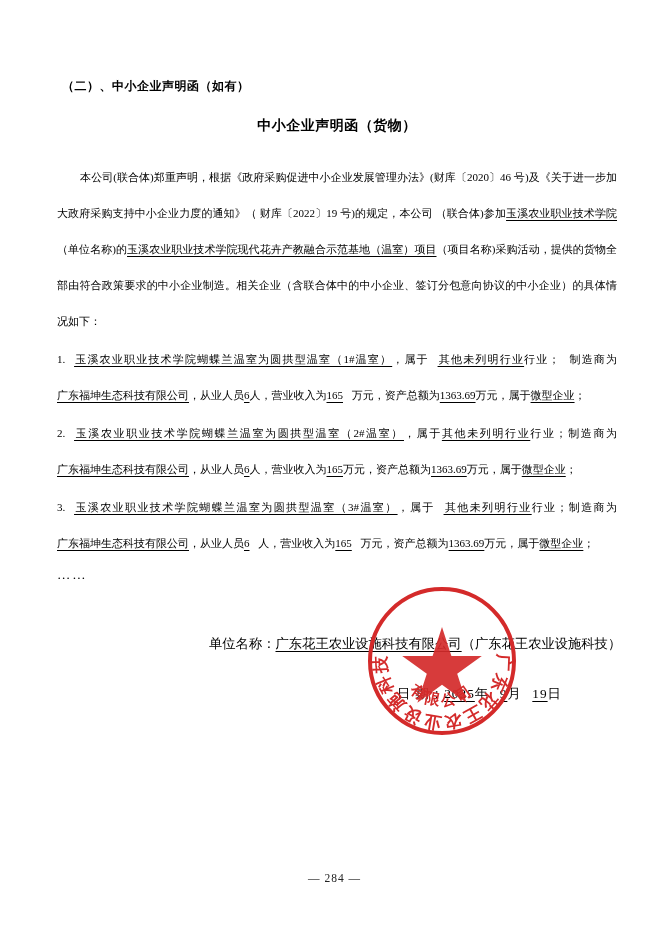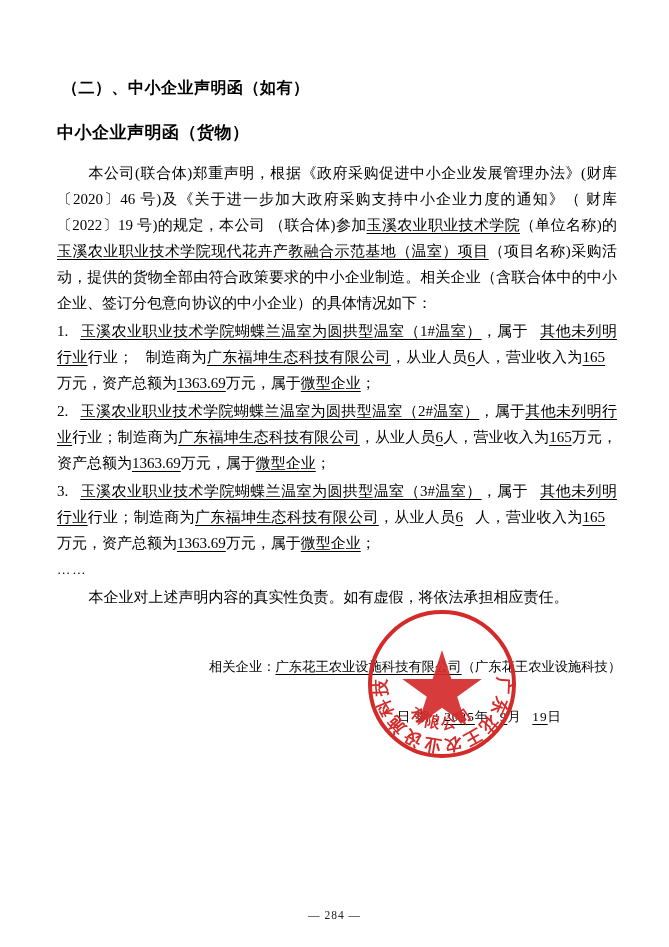--- a/index.html
+++ b/index.html
@@ -22,35 +22,35 @@
     height: 947px;
     background: #fff;
   }
   .content {
     position: absolute;
     left: 57px;
     top: 78px;
     width: 560px;
   }
   .heading-1 {
-    font-size: 16px;
+    font-size: 12px;
     font-weight: bold;
     letter-spacing: 0.5px;
     margin: 0 0 22px 5px;
   }
   .heading-2 {
-    font-size: 17px;
+    font-size: 14px;
     font-weight: bold;
-    text-align: left;
-    margin: 0 0 16px 0;
+    text-align: center;
+    margin: 0 0 24px 0;
     letter-spacing: 0.5px;
   }
   p.para {
-    font-size: 15px;
-    line-height: 26px;
+    font-size: 11px;
+    line-height: 36px;
     margin: 0 0 2px 0;
     text-align: justify;
     text-justify: inter-ideograph;
   }
   p.indent {
     text-indent: 2.1em;
   }
   .u {
     text-decoration: underline;
     text-underline-offset: 3px;
@@ -95,21 +95,20 @@
   }
   .footer {
     position: absolute;
     left: 0;
     top: 872px;
     width: 669px;
     text-align: center;
     font-size: 11.5px;
     letter-spacing: 1px;
     color: #222;
-    margin-top: 37px;
   }
   .nowrap { white-space: nowrap; }
 </style>
 </head>
 <body>
 
 <div class="page">
   <div class="content">
 
     <div class="heading-1">（二）、中小企业声明函（如有）</div>
@@ -120,25 +119,24 @@
 
     <p class="para"><span>1.</span><span class="sp"></span><span class="u">玉溪农业职业技术学院蝴蝶兰温室为圆拱型温室（1#温室）</span><span>，属于</span><span class="sp"></span><span class="u">其他未列明行业</span><span>行业；</span><span class="sp"></span><span>制造商为</span><span class="u nowrap">广东福坤生态科技有限公司</span><span>，从业人员</span><span class="u">6</span><span>人，营业收入为</span><span class="u">165</span><span class="sp"></span><span>万元，资产总额为</span><span class="u">1363.69</span><span>万元，属于</span><span class="u">微型企业</span><span>；</span></p>
 
     <p class="para"><span>2.</span><span class="sp"></span><span class="u">玉溪农业职业技术学院蝴蝶兰温室为圆拱型温室（2#温室）</span><span>，属于</span><span class="u">其他未列明行业</span><span>行业；</span><span>制造商为</span><span class="u nowrap">广东福坤生态科技有限公司</span><span>，从业人员</span><span class="u">6</span><span>人，营业收入为</span><span class="u">165</span><span>万元，资产总额为</span><span class="u">1363.69</span><span>万元，属于</span><span class="u">微型企业</span><span>；</span></p>
 
     <p class="para"><span>3.</span><span class="sp"></span><span class="u">玉溪农业职业技术学院蝴蝶兰温室为圆拱型温室（3#温室）</span><span>，属于</span><span class="sp"></span><span class="u">其他未列明行业</span><span>行业；</span><span>制造商为</span><span class="u nowrap">广东福坤生态科技有限公司</span><span>，从业人员</span><span class="u">6</span><span class="sp"></span><span>人，营业收入为</span><span class="u">165</span><span class="sp"></span><span>万元，资产总额为</span><span class="u">1363.69</span><span>万元，属于</span><span class="u">微型企业</span><span>；</span></p>
 
     <p class="ellipsis-line">……</p>
 
 
-    <p class="para indent">本企业对上述声明内容的真实性负责。如有虚假，将依法承担相应责任。</p>
 
     <div class="sign-block">
 
-      <div class="sign-row"><span>相关企业：</span><span class="u">广东花王农业设施科技有限公司</span><span>（广东花王农业设施科技）</span></div>
+      <div class="sign-row"><span>单位名称：</span><span class="u">广东花王农业设施科技有限公司</span><span>（广东花王农业设施科技）</span></div>
 
       <div class="date-row"><span>日 期：</span><span class="u">2025</span><span>年</span><span class="sp"></span><span class="u">9</span><span>月</span><span class="sp"></span><span class="u">19</span><span>日</span></div>
 
       <svg class="seal" viewBox="0 0 152 152">
         <circle cx="76" cy="76" r="72" fill="none" stroke="#d42a2a" stroke-width="4"></circle>
         <path id="sealTopArc" d="M 76,76 m -56,0 a 56,56 0 0 1 112,0" fill="none" stroke="none" transform="rotate(180 76 76)"></path>
         <path id="sealBotArc" d="M 76,76 m -44,0 a 44,44 0 0 0 88,0" fill="none" stroke="none"></path>
         <text font-family="'Liberation Serif', serif" font-size="17" font-weight="bold" fill="#d42a2a" letter-spacing="2">
           <textPath href="#sealTopArc" startOffset="50%" text-anchor="middle">广东花王农业设施科技</textPath>
         </text>

